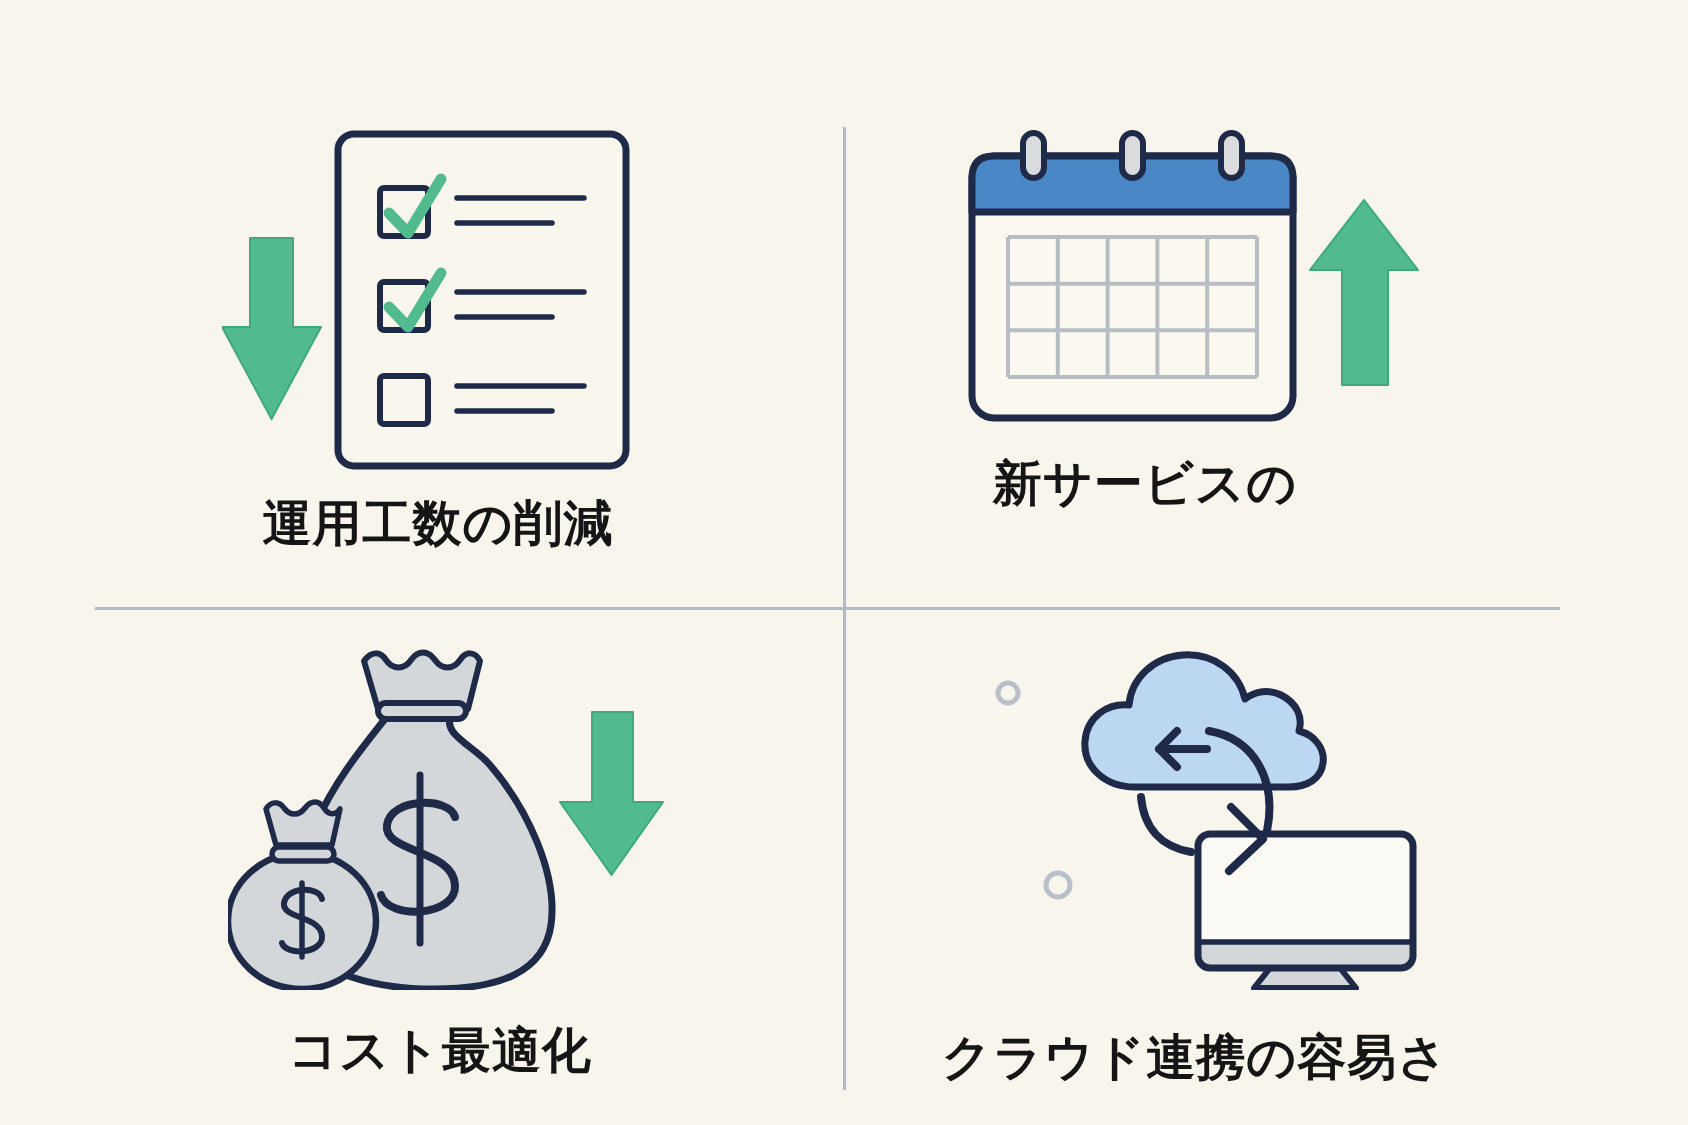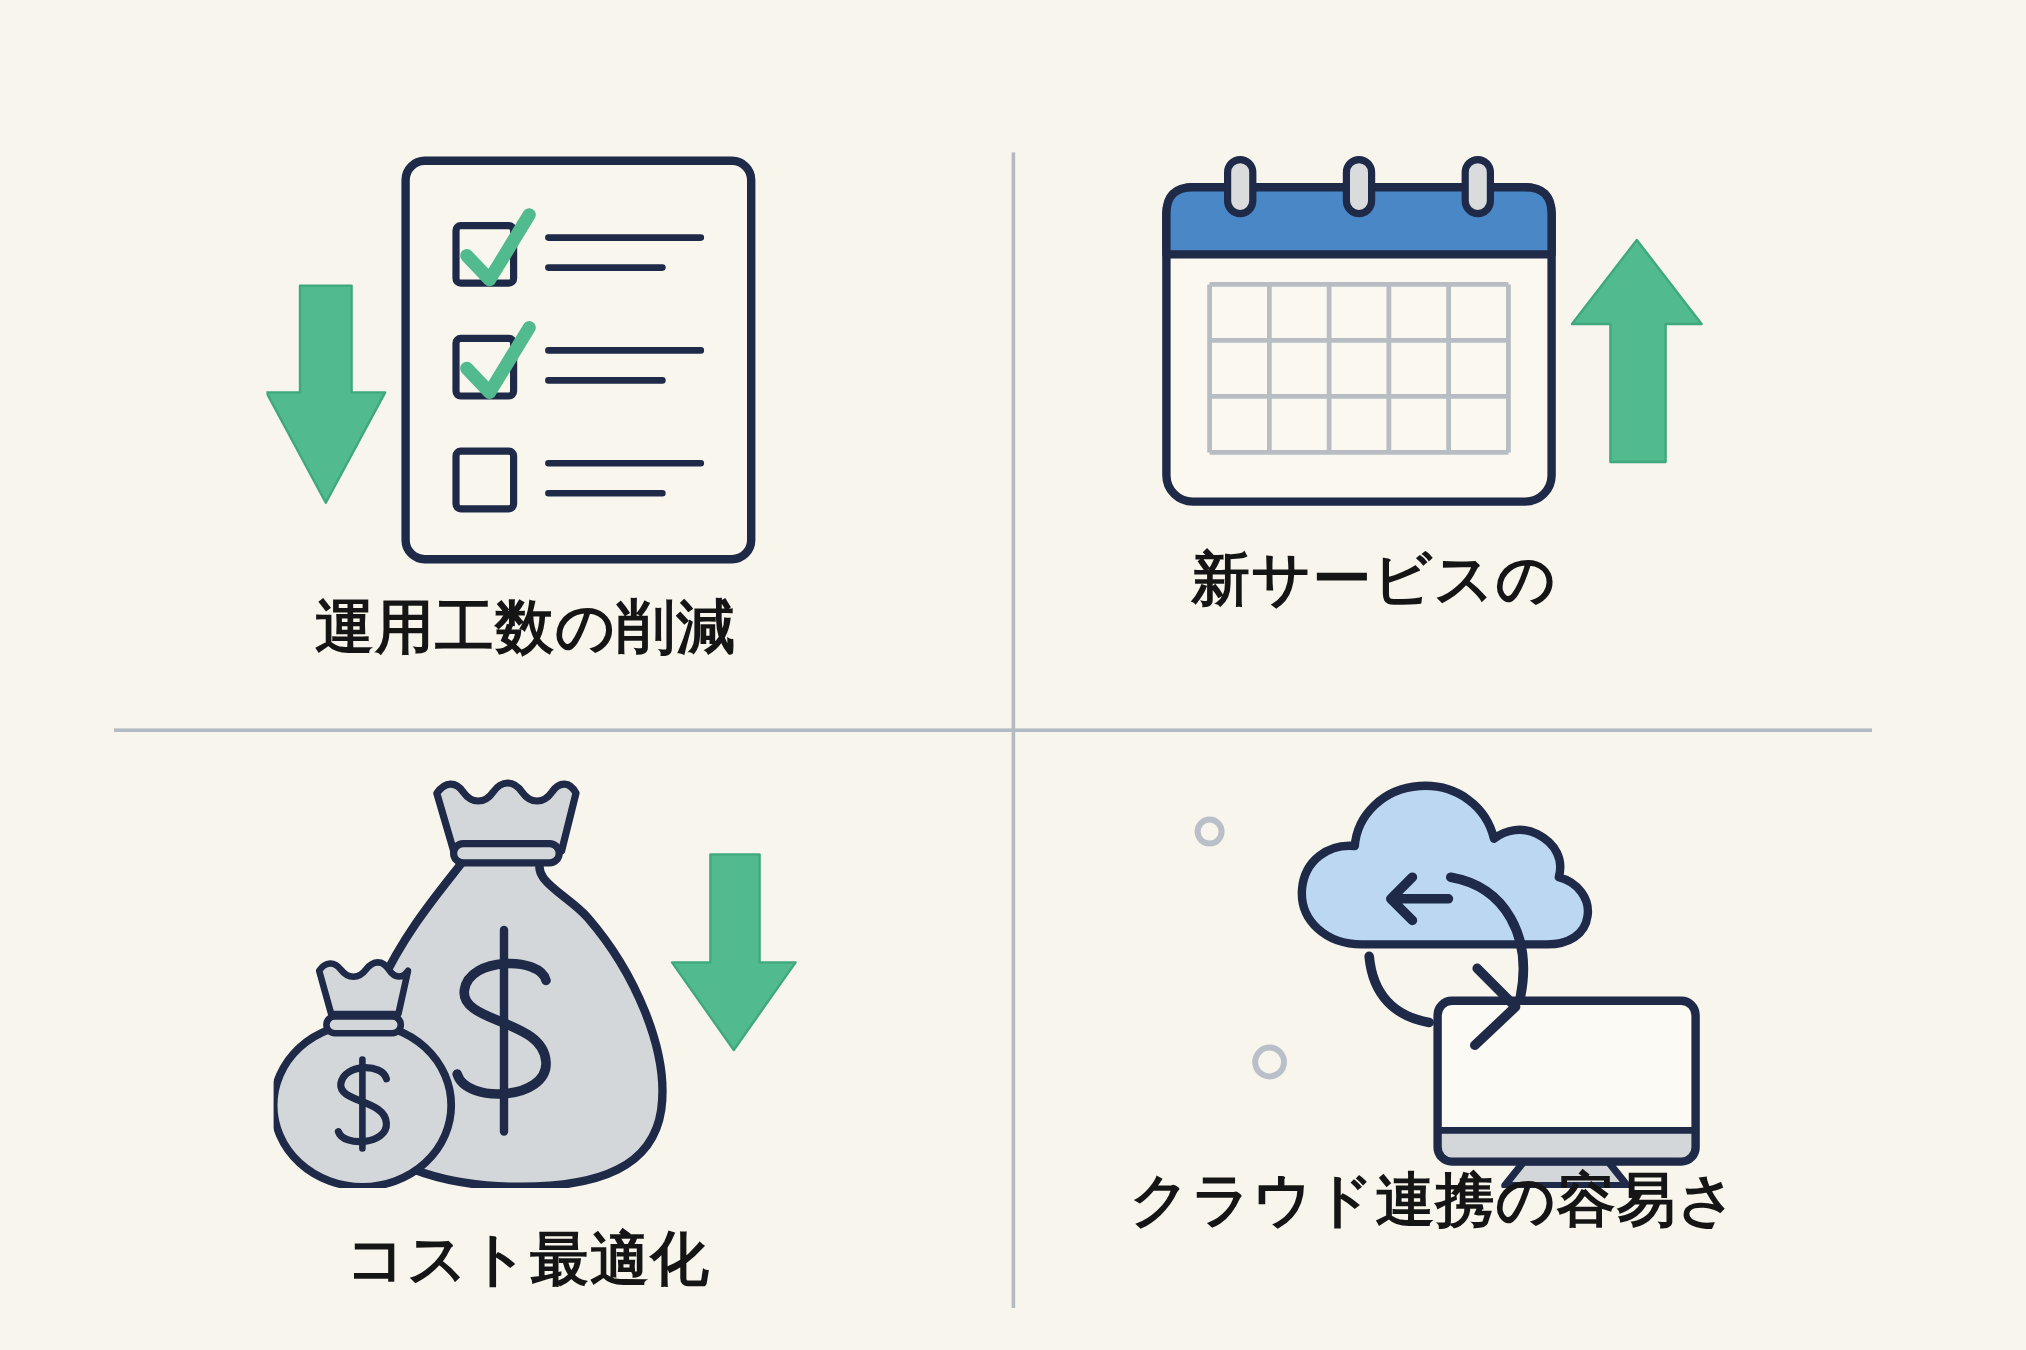--- a/index.html
+++ b/index.html
@@ -32,21 +32,21 @@
   .svg-br{left:925px;top:590px;width:500px;height:355px;}
   .label{
     position:absolute;transform:translateX(-50%);
     font-size:49px;font-weight:700;color:var(--text_black);
     white-space:nowrap;text-align:center;line-height:66px;
     letter-spacing:1px;
   }
   .label-tl{left:438px;top:445px;}
   .label-tr{left:1145px;top:405px;}
   .label-bl{left:440px;top:972px;}
-  .label-br{left:1195px;top:923px;}
+  .label-br{left:1195px;top:979px;}
   .stroke-navy{stroke:var(--outline_navy);fill:none;stroke-linecap:round;stroke-linejoin:round;}
 </style>
 </head>
 <body>
 
 <div class="canvas">
 
   <div class="divider v"></div>
   <div class="divider h"></div>
 

